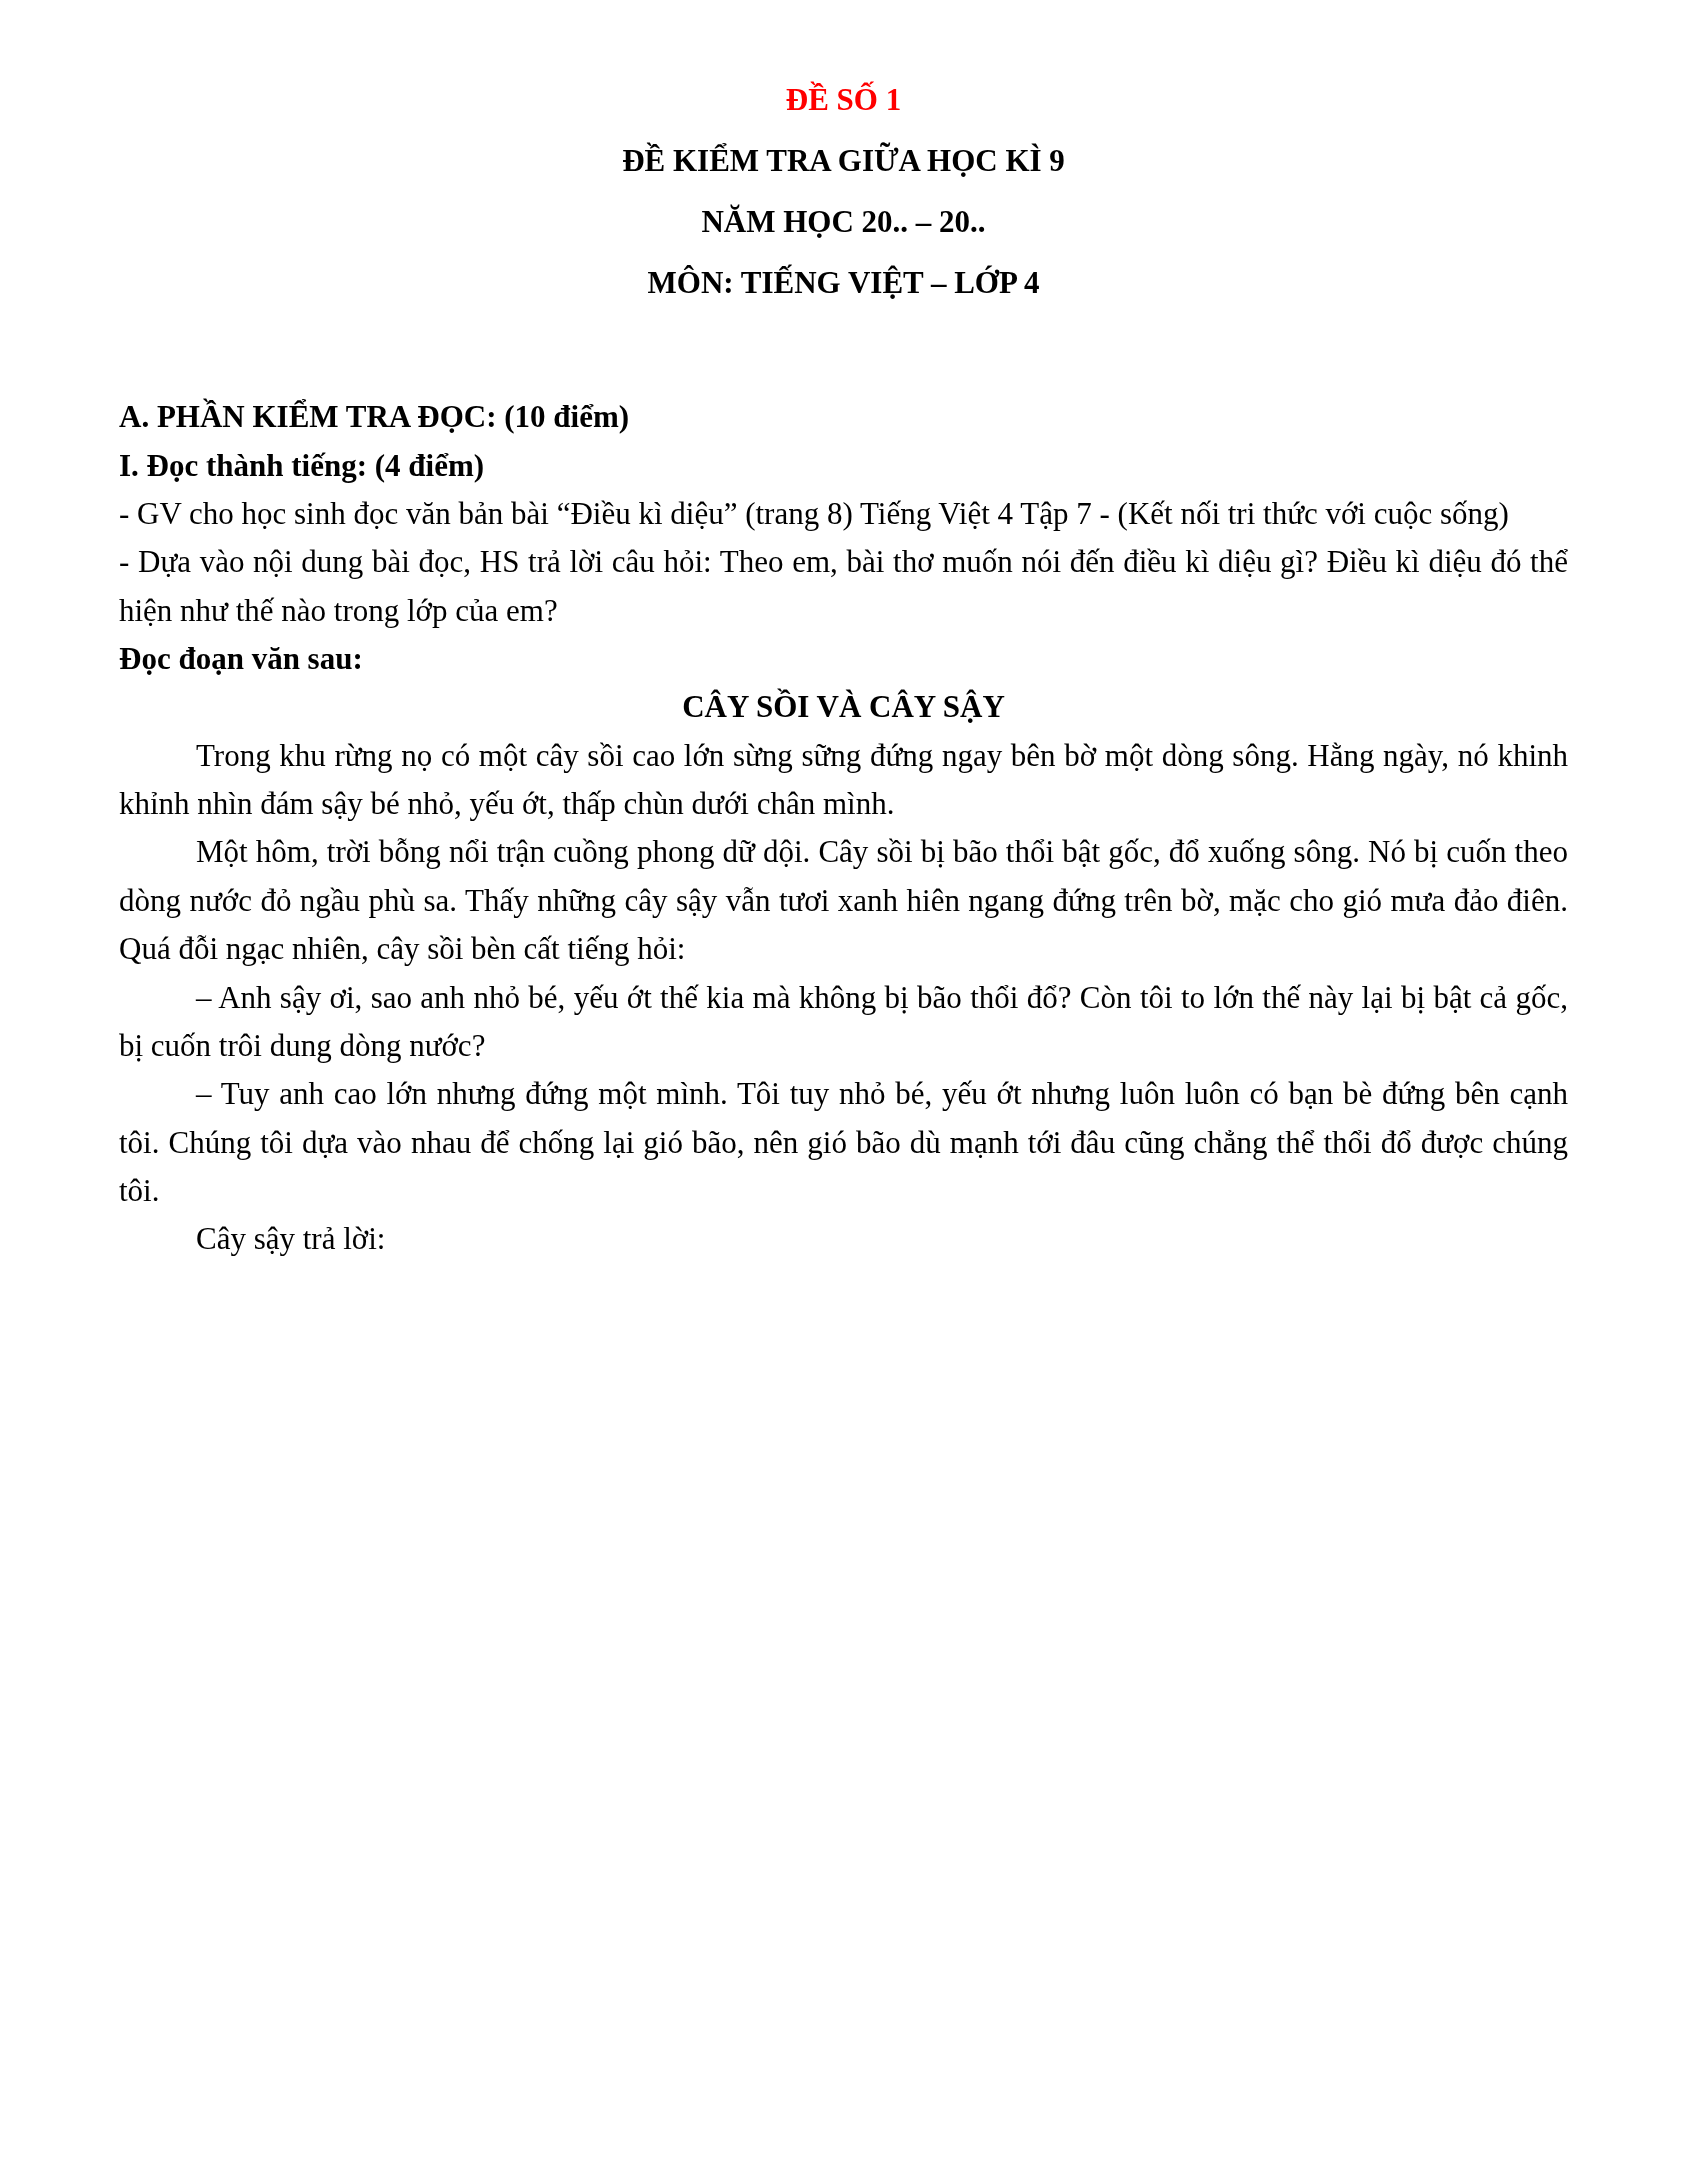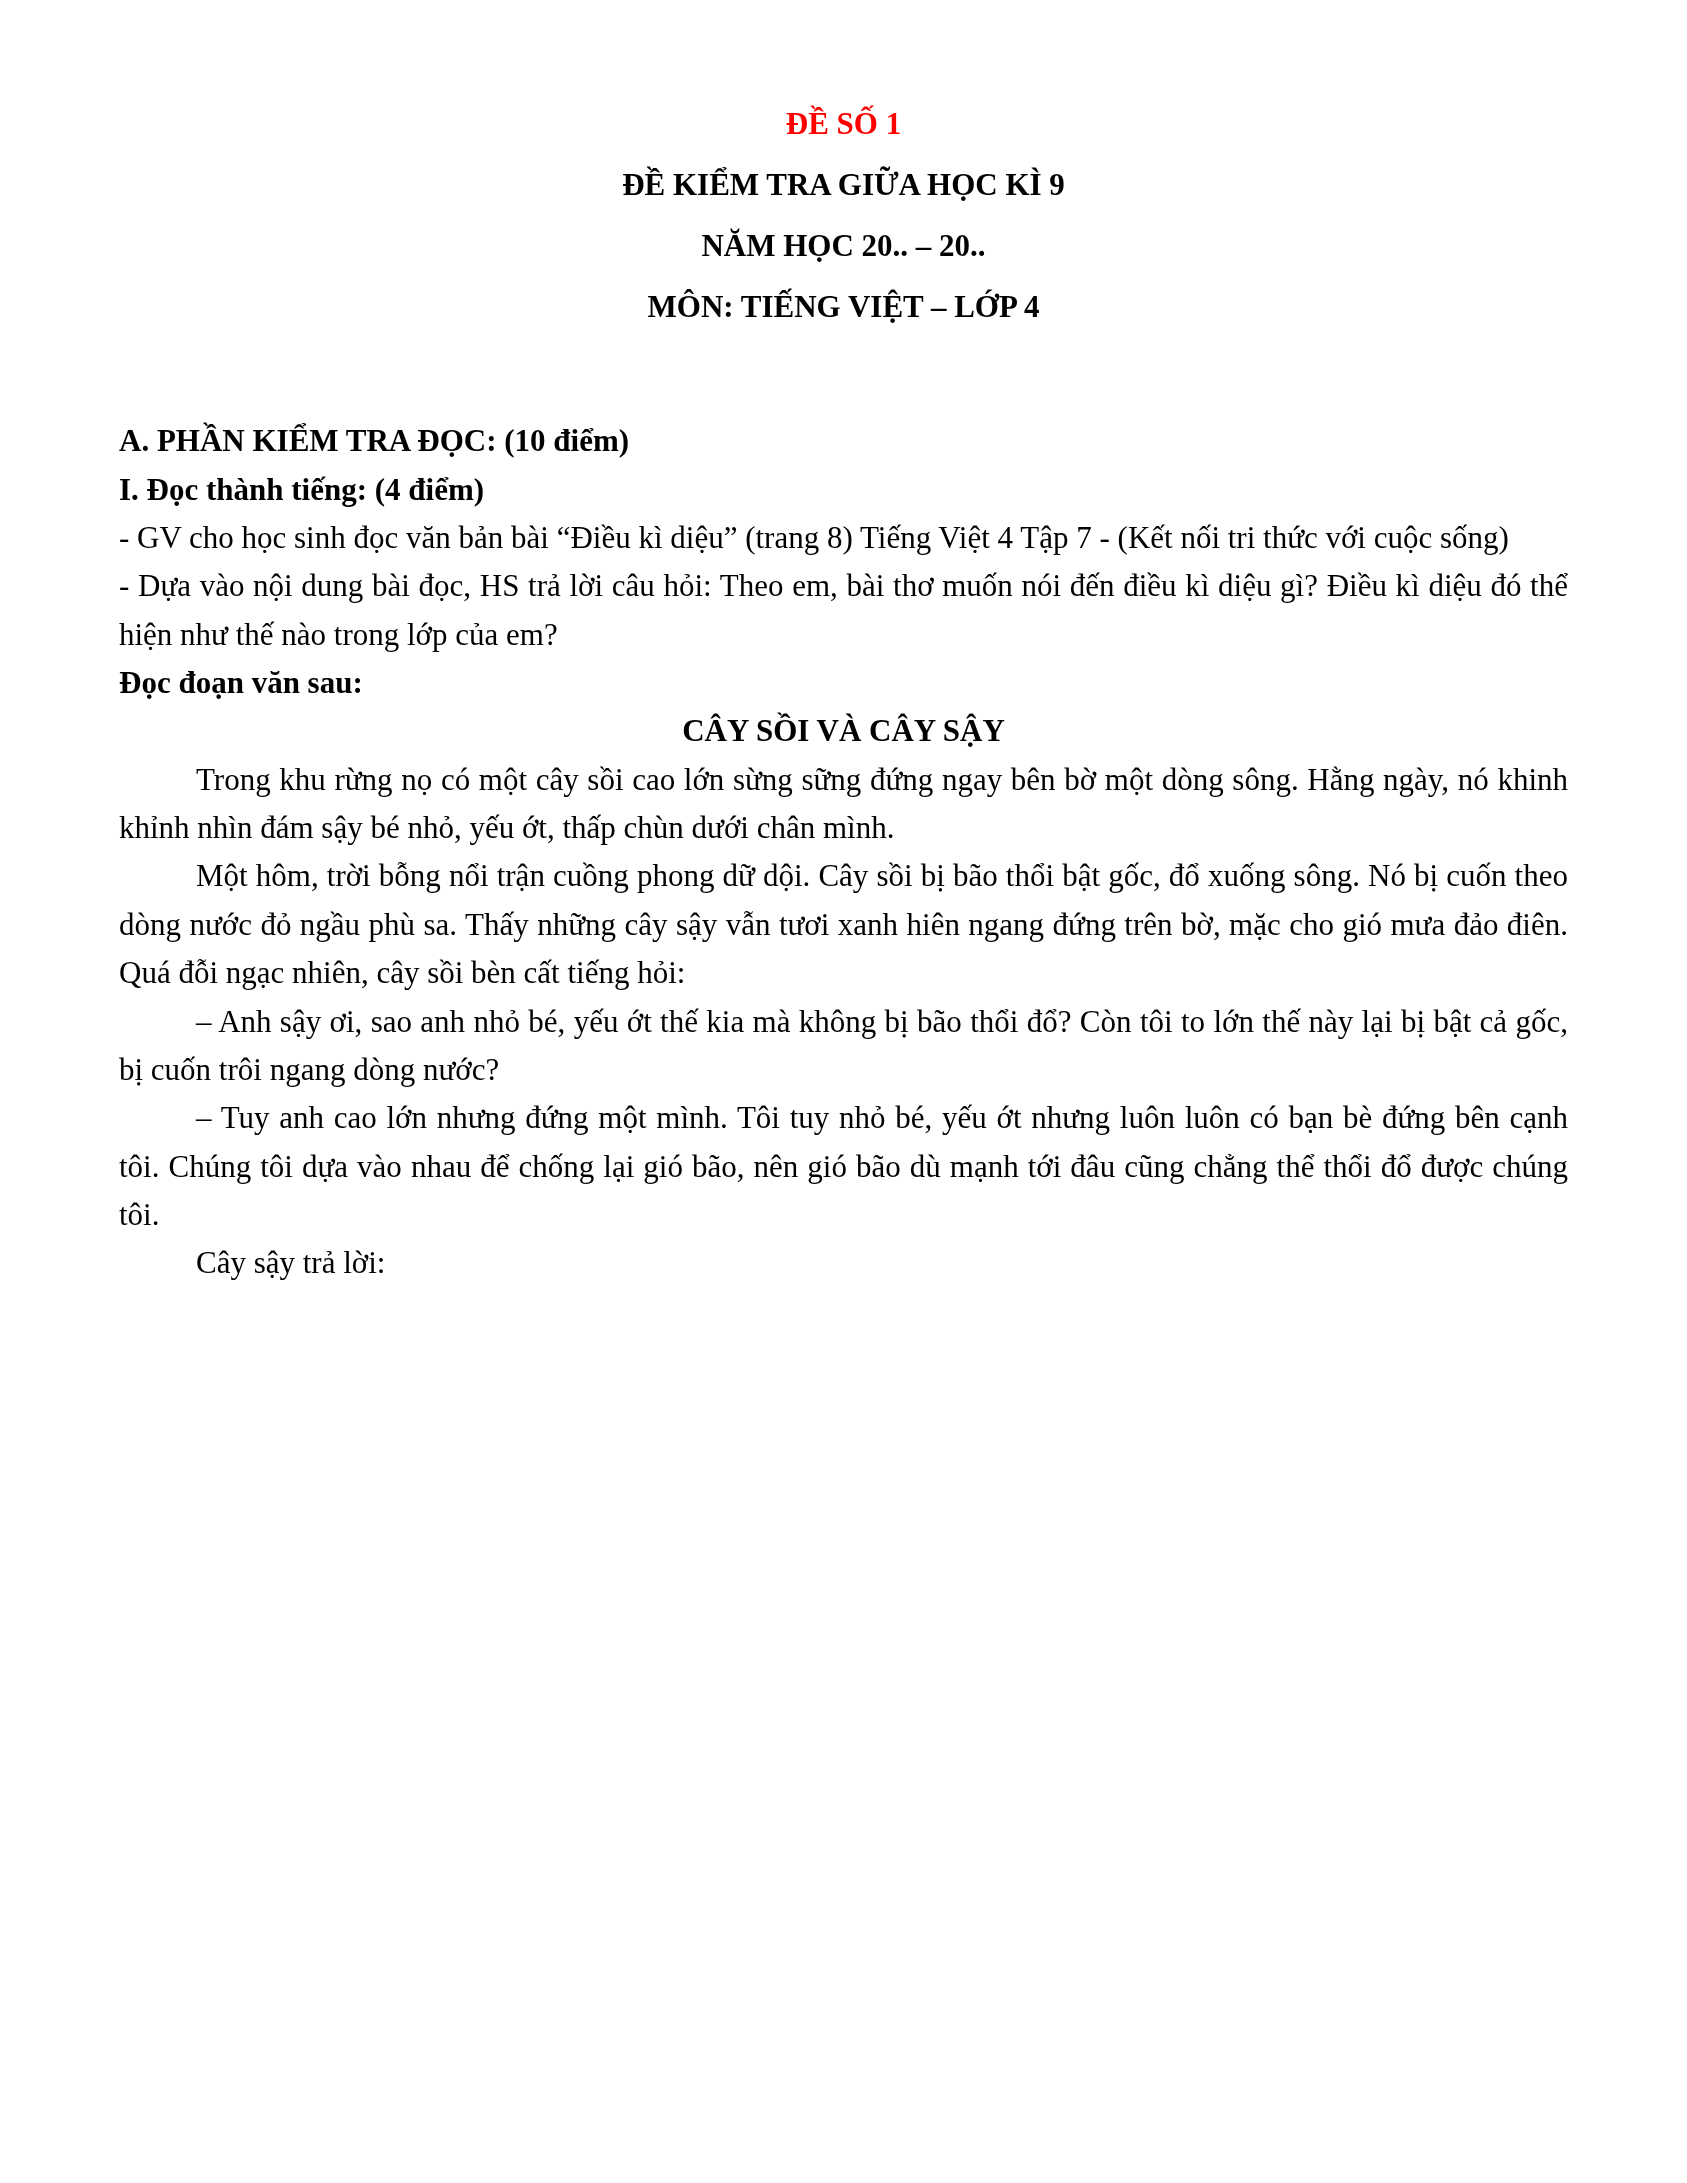--- a/index.html
+++ b/index.html
@@ -6,21 +6,21 @@
     margin: 0;
     padding: 0;
     background: #ffffff;
   }
   .page {
     position: relative;
     width: 1687px;
     height: 2183px;
     box-sizing: border-box;
     margin: 0 auto;
-    padding: 100px 119px 0 119px;
+    padding: 76px 119px 0 119px;
     background: #ffffff;
     color: #000000;
     font-family: "Liberation Serif", "DejaVu Serif", serif;
     font-size: 31px;
     line-height: 1.56;
     text-align: justify;
     overflow: hidden;
   }
   .page p {
     margin: 0;
@@ -58,20 +58,20 @@
 
 
   <p class="bold">Đọc đoạn văn sau:</p>
 
   <p class="center bold">CÂY SỒI VÀ CÂY SẬY</p>
 
   <p class="indent">Trong khu rừng nọ có một cây sồi cao lớn sừng sững đứng ngay bên bờ một dòng sông. Hằng ngày, nó khinh khỉnh nhìn đám sậy bé nhỏ, yếu ớt, thấp chùn dưới chân mình.</p>
 
   <p class="indent">Một hôm, trời bỗng nổi trận cuồng phong dữ dội. Cây sồi bị bão thổi bật gốc, đổ xuống sông. Nó bị cuốn theo dòng nước đỏ ngầu phù sa. Thấy những cây sậy vẫn tươi xanh hiên ngang đứng trên bờ, mặc cho gió mưa đảo điên. Quá đỗi ngạc nhiên, cây sồi bèn cất tiếng hỏi:</p>
 
-  <p class="indent">– Anh sậy ơi, sao anh nhỏ bé, yếu ớt thế kia mà không bị bão thổi đổ? Còn tôi to lớn thế này lại bị bật cả gốc, bị cuốn trôi ngang dòng nước?</p>
+  <p class="indent">– Anh sậy ơi, sao anh nhỏ bé, yếu ớt thế kia mà không bị bão thổi đổ? Còn tôi to lớn thế này lại bị bật cả gốc, bị cuốn trôi dung dòng nước?</p>
 
   <p class="indent">– Tuy anh cao lớn nhưng đứng một mình. Tôi tuy nhỏ bé, yếu ớt nhưng luôn luôn có bạn bè đứng bên cạnh tôi. Chúng tôi dựa vào nhau để chống lại gió bão, nên gió bão dù mạnh tới đâu cũng chẳng thể thổi đổ được chúng tôi.</p>
 
   <p class="indent">Cây sậy trả lời:</p>
 
 </div>
 
 
 </body></html>

